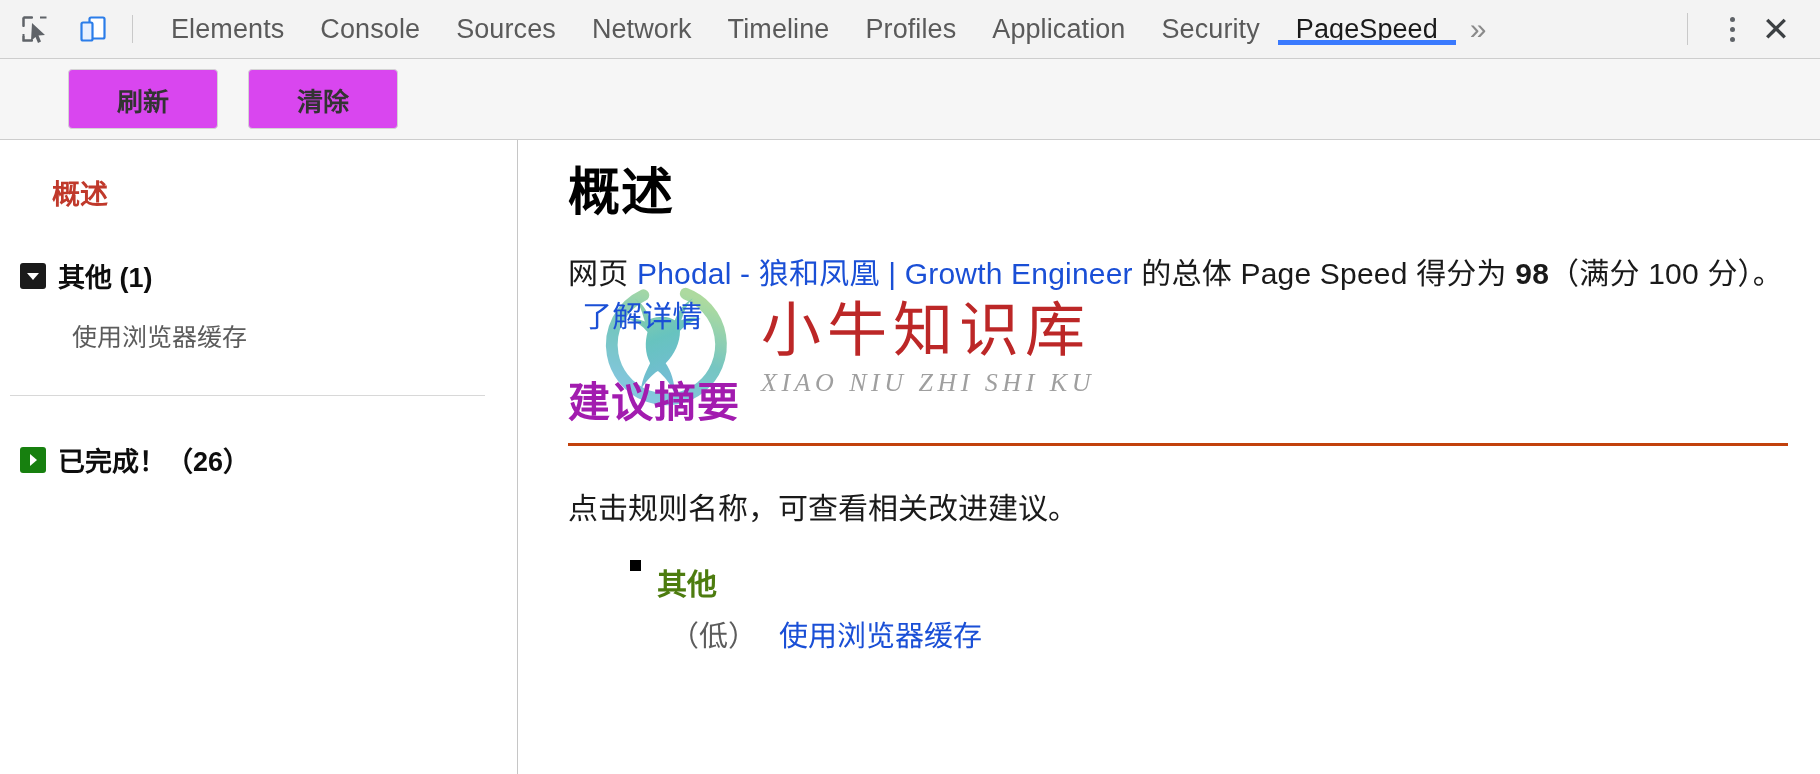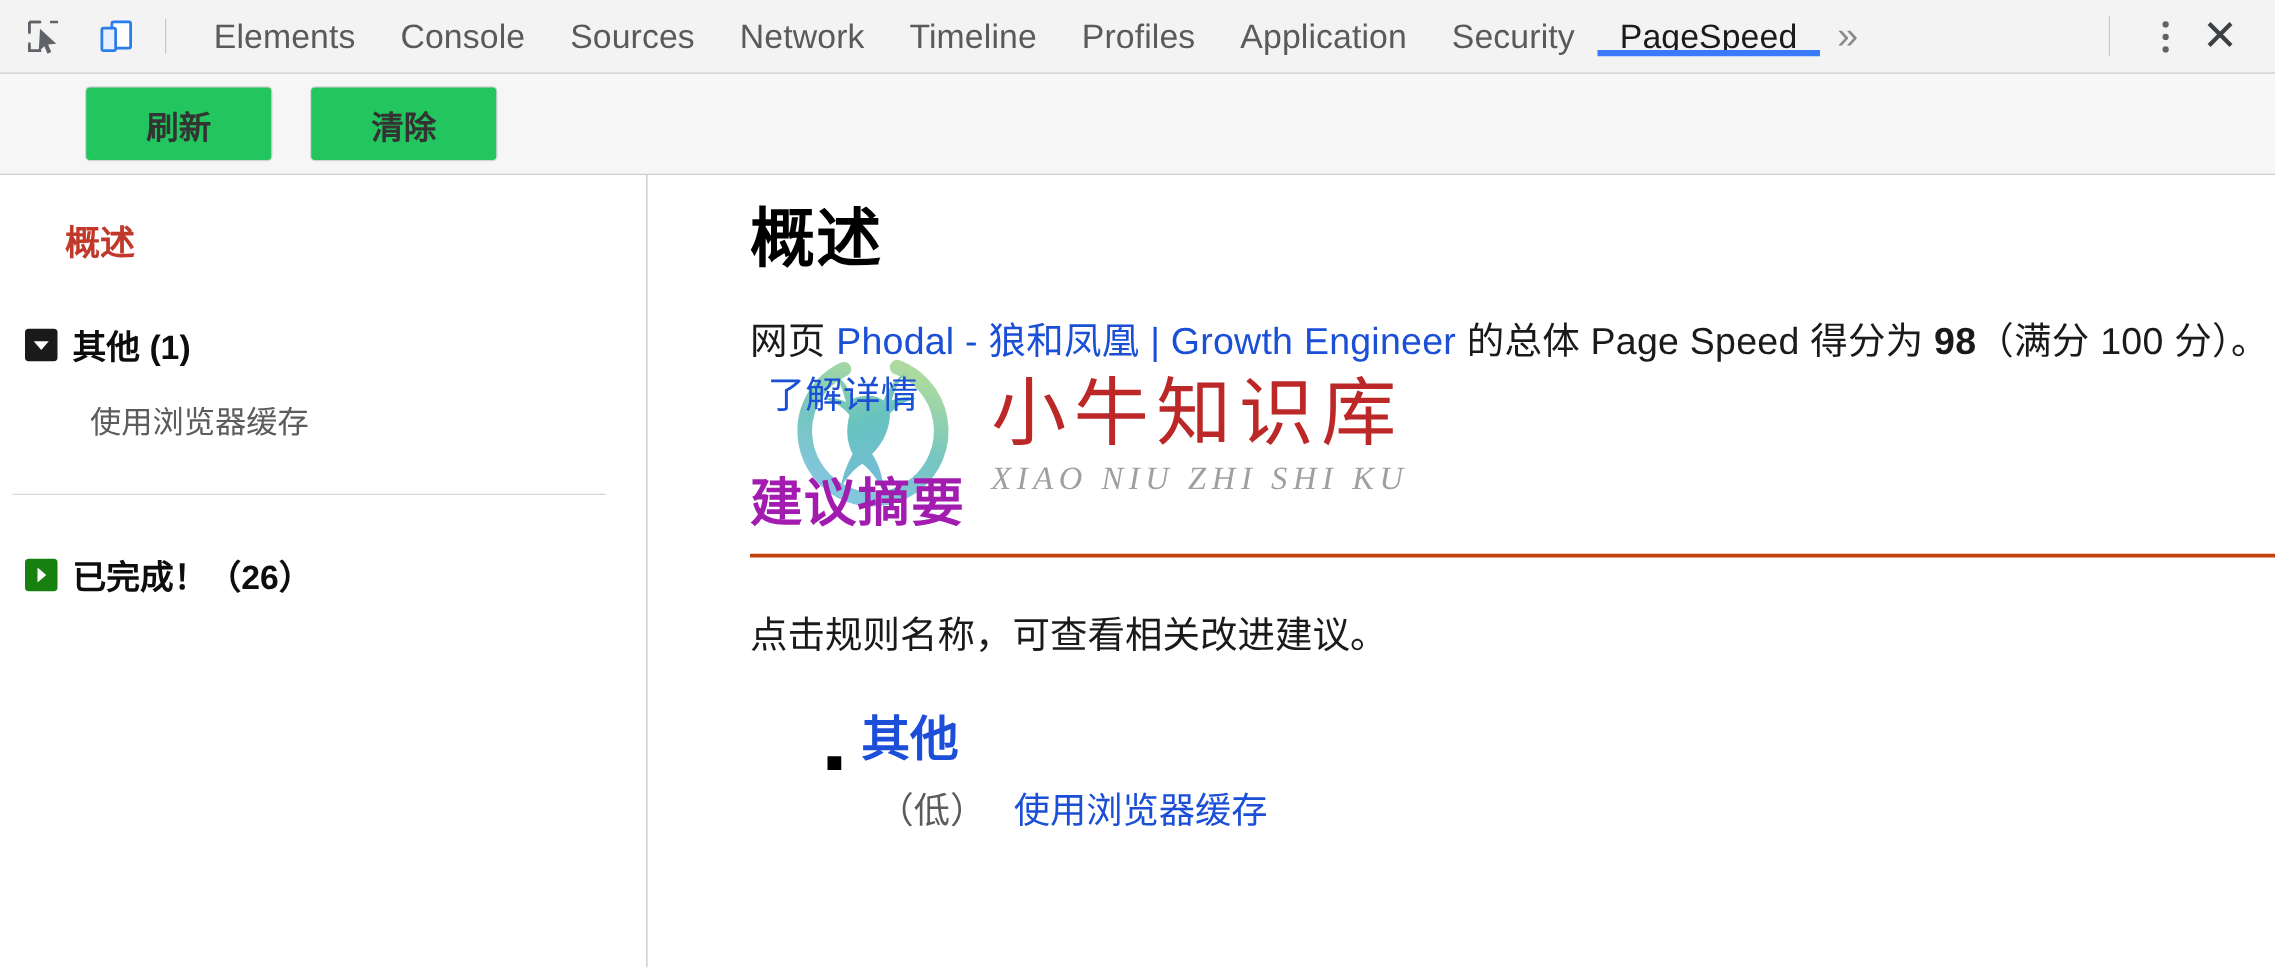--- a/index.html
+++ b/index.html
@@ -127,41 +127,40 @@
     border-bottom: 1px solid #cdcdcd;
     display: flex;
     align-items: center;
     padding-left: 68px;
     gap: 30px;
     box-sizing: border-box;
   }
   .ps-button {
     min-width: 150px;
     height: 60px;
-    background: #22c55e;
+    background: #d946ef;
     border: 1px solid #d4d4d4;
     border-radius: 4px;
     font-size: 26px;
     font-weight: bold;
     color: #333333;
     display: flex;
     align-items: center;
     justify-content: center;
     cursor: pointer;
     font-family: "Liberation Sans", "DejaVu Sans", sans-serif;
     padding: 0 22px;
     box-sizing: border-box;
   }
 
   
   .ps-body {
     display: flex;
     height: calc(774px - 59px - 81px);
     background: #ffffff;
-    gap: 32px;
   }
   .ps-sidebar {
     width: 518px;
     flex: 0 0 518px;
     border-right: 1px solid #c6c6c6;
     box-sizing: border-box;
     padding-top: 26px;
     background: #ffffff;
     overflow: hidden;
   }
@@ -266,25 +265,25 @@
   .bold-num { font-weight: bold; }
   .link-gap { display: inline-block; width: 14px; }
 
   ul.rule-list {
     list-style: none;
     margin: 30px 0 0 0;
     padding: 0 0 0 62px;
   }
   ul.rule-list > li { margin: 0; }
   .rule-cat {
-    font-size: 39px;
-    font-weight: bold;
-    color: #1d4ed8;
-    display: flex;
-    align-items: flex-end;
+    font-size: 30px;
+    font-weight: bold;
+    color: #4d7c0f;
+    display: flex;
+    align-items: flex-start;
     gap: 16px;
   }
   .sq-bullet {
     width: 11px;
     height: 11px;
     background: #000;
     display: inline-block;
     flex: 0 0 11px;
   }
   .rule-item {

